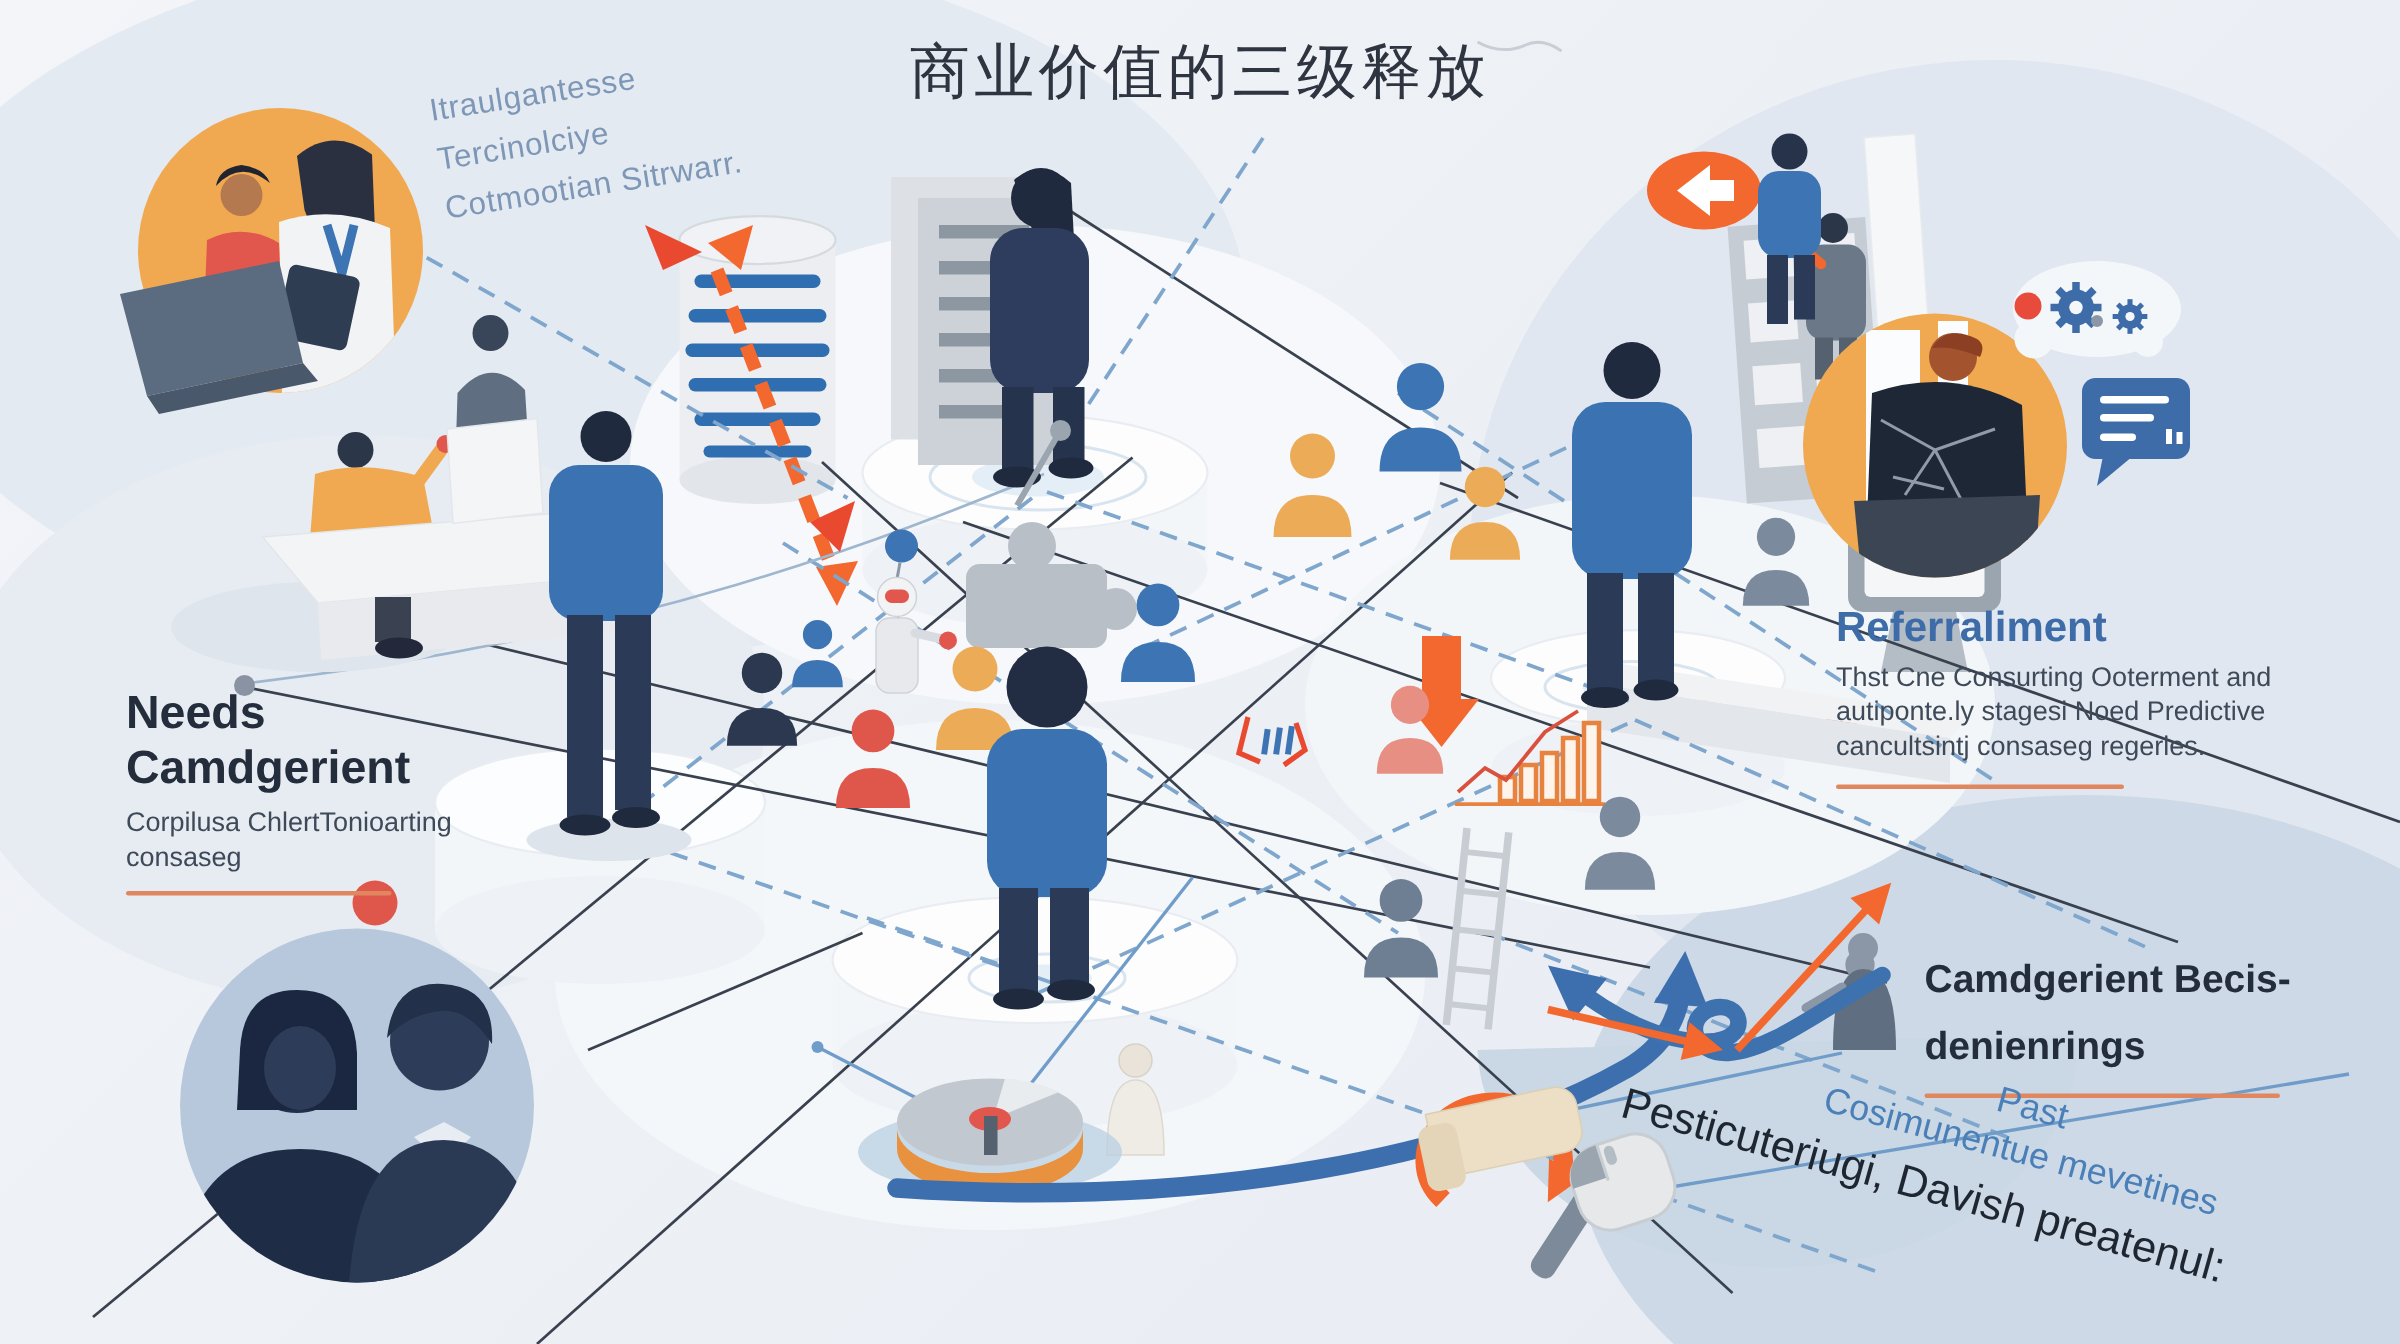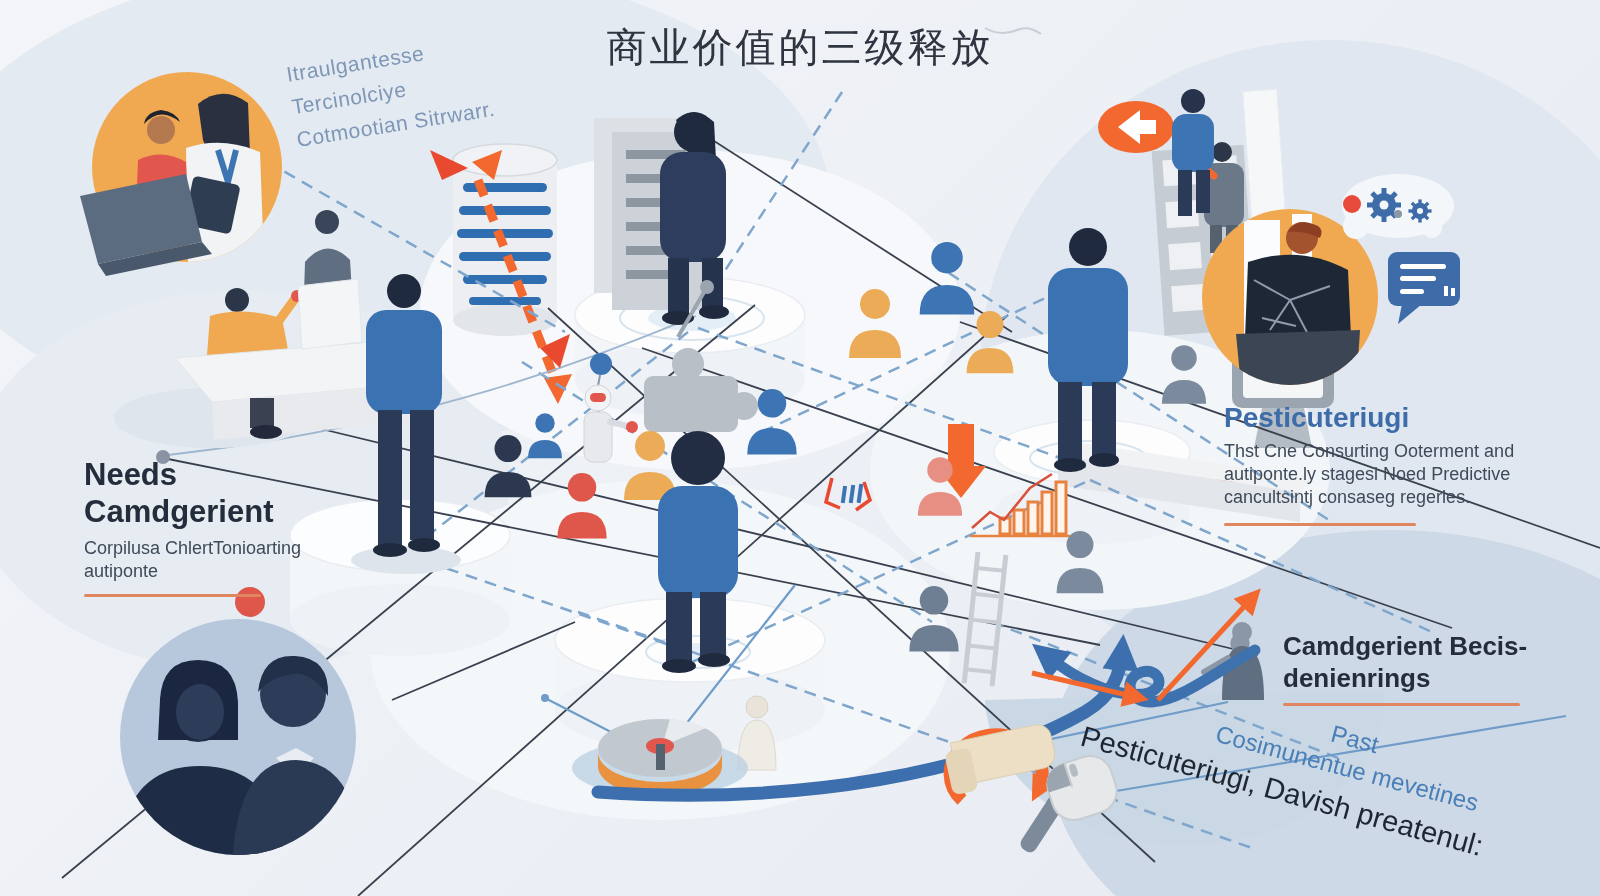--- a/index.html
+++ b/index.html
@@ -23,21 +23,21 @@
   .sec-h-dark{font-size:27px;font-weight:700;color:#242d3c;line-height:31px;}
   .sec-body{font-size:18px;line-height:23px;color:#3f4a59;margin-top:7px;}
   .uline{height:3px;background:#e0875f;border-radius:2px;}
   .blk-industry{left:778px;top:108px;width:300px;}
   .blk-referral{left:1224px;top:402px;width:300px;}
   .blk-needs{left:84px;top:456px;width:280px;}
   .blk-needs .sec-h-dark{font-size:31px;line-height:37px;width:215px;}
   .blk-service{left:388px;top:688px;width:230px;}
   .blk-service .sec-h-blue{font-size:33px;line-height:36px;}
   .blk-engage{left:1283px;top:630px;width:265px;}
-  .blk-engage .sec-h-dark{font-size:26px;line-height:32px;}
+  .blk-engage .sec-h-dark{font-size:26px;line-height:45px;}
   .past-note{
     left:1196px;top:724px;width:310px;text-align:center;
     transform:rotate(15deg);transform-origin:center;
     font-size:24px;line-height:30px;font-weight:500;color:#4a7fb8;
   }
   .bottom-note{
     left:1086px;top:720px;width:480px;
     transform:rotate(15.5deg);transform-origin:left top;
     font-size:29px;font-weight:500;color:#1e2631;white-space:nowrap;
   }
@@ -495,28 +495,28 @@
 <div class="txt title">商业价值的三级释放</div>
 
 <div class="txt tilted-label">
   <span style="display:block">Itraulgantesse</span>
   <span style="display:block">Tercinolciye</span>
   <span style="display:block">Cotmootian Sitrwarr.</span>
 </div>
 
 
 <div class="txt blk-referral">
-  <div class="sec-h-blue" style="font-size:28px">Pesticuteriugi</div>
+  <div class="sec-h-blue" style="font-size:28px">Referraliment</div>
   <div class="sec-body" style="width:296px">Thst Cne Consurting Ooterment and autiponte.ly stagesi Noed Predictive cancultsintj consaseg regerles.</div>
   <div class="uline" style="width:192px;margin-top:14px"></div>
 </div>
 
 <div class="txt blk-needs">
   <div class="sec-h-dark">Needs Camdgerient</div>
-  <div class="sec-body" style="width:265px">Corpilusa ChlertTonioarting autiponte</div>
+  <div class="sec-body" style="width:265px">Corpilusa ChlertTonioarting consaseg</div>
   <div class="uline" style="width:177px;margin-top:11px"></div>
 </div>
 
 
 <div class="txt blk-engage">
   <div class="sec-h-dark">Camdgerient Becis-denienrings</div>
   <div class="uline" style="width:237px;margin-top:9px"></div>
 </div>
 
 <div class="txt past-note">

